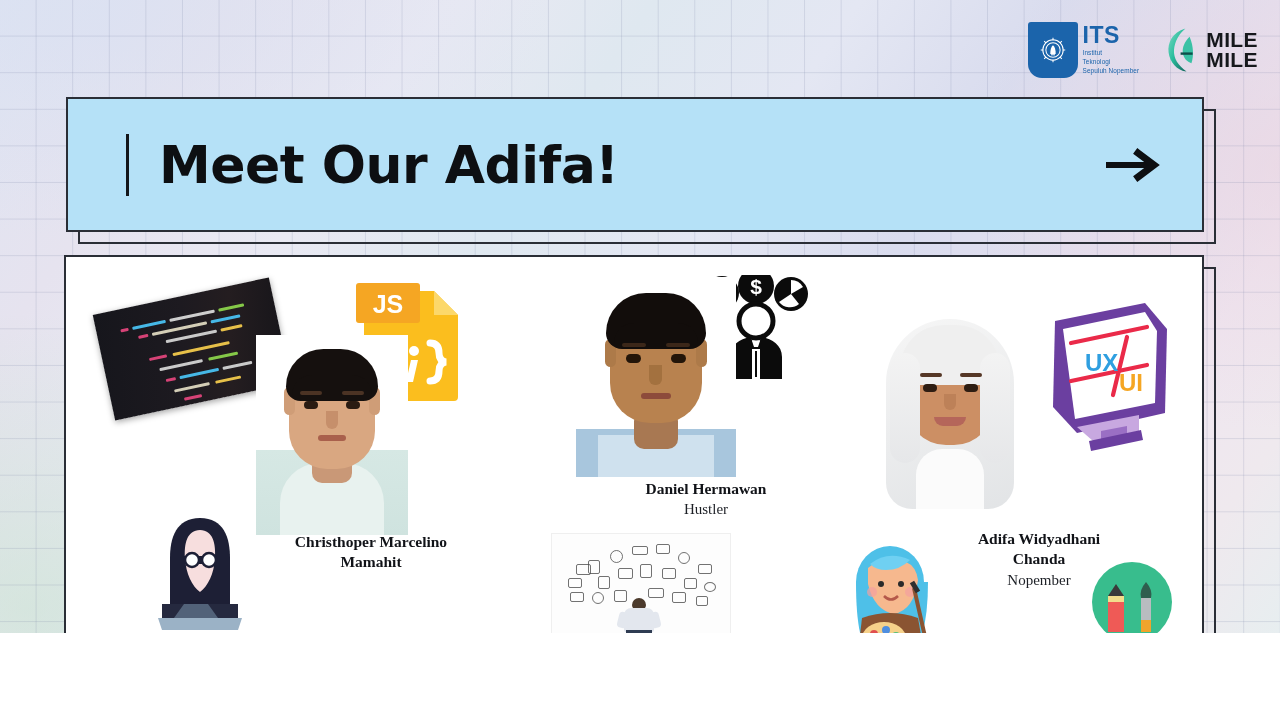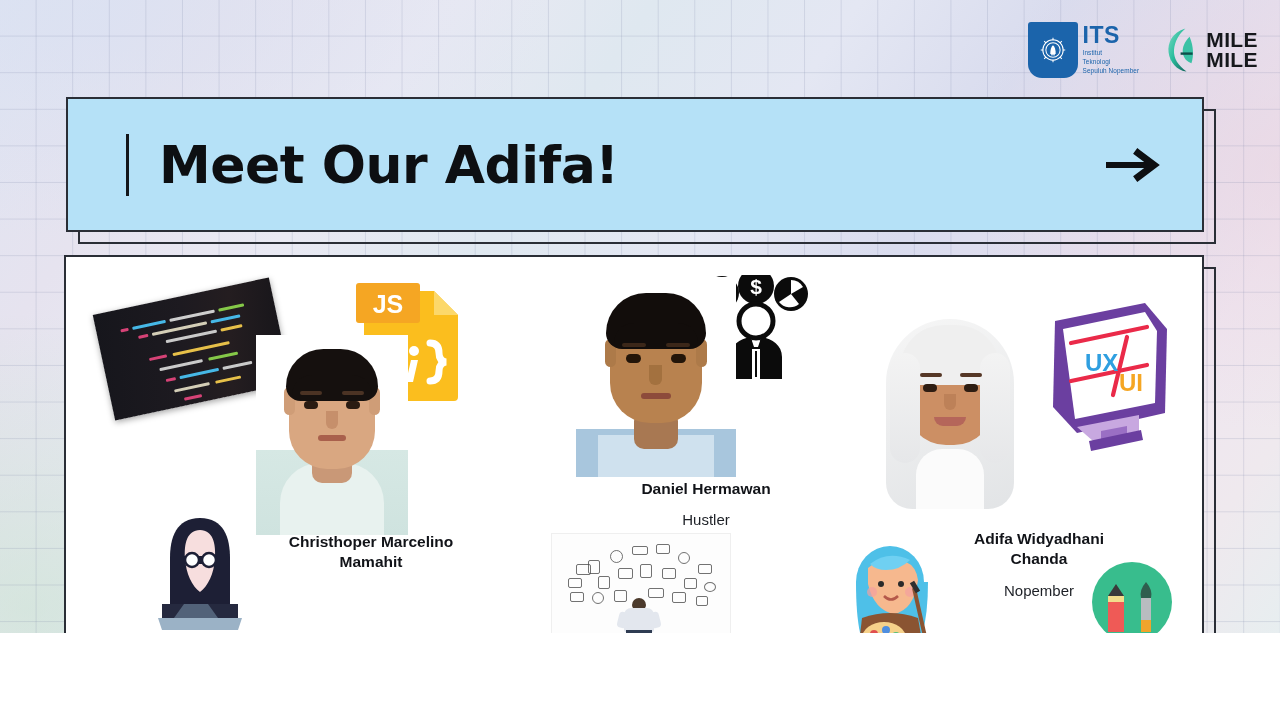--- a/index.html
+++ b/index.html
@@ -112,26 +112,26 @@
     width: 1140px; height: 410px;
     border: 2px solid #2a2e36; background: transparent;
   }
   .card {
     position: absolute; left: 0; top: 0;
     width: 1140px; height: 410px;
     background: #ffffff; border: 2px solid #2a2e36;
     overflow: hidden;
   }
 
-  .member { position: absolute; }
+  .member { position: absolute; font-family: Liberation Serif, serif; }
   .member-name {
     font-size: 15.5px; font-weight: bold; color: #111318;
     text-align: center; line-height: 1.32; white-space: pre-line;
   }
-  .member-role { font-size: 15px; color: #1d2026; text-align: center; margin-top: 12px; }
+  .member-role { font-size: 15px; color: #1d2026; text-align: center; margin-top: 2px; }
 
   
   .portrait { position: relative; overflow: hidden; background: #fff; }
 
   
   .codeshot {
     position: absolute;
     width: 180px; height: 108px;
     background: linear-gradient(100deg,#16161c 0%, #1d1a20 45%, #241d20 70%, #16151a 100%);
     transform: rotate(-12deg);

